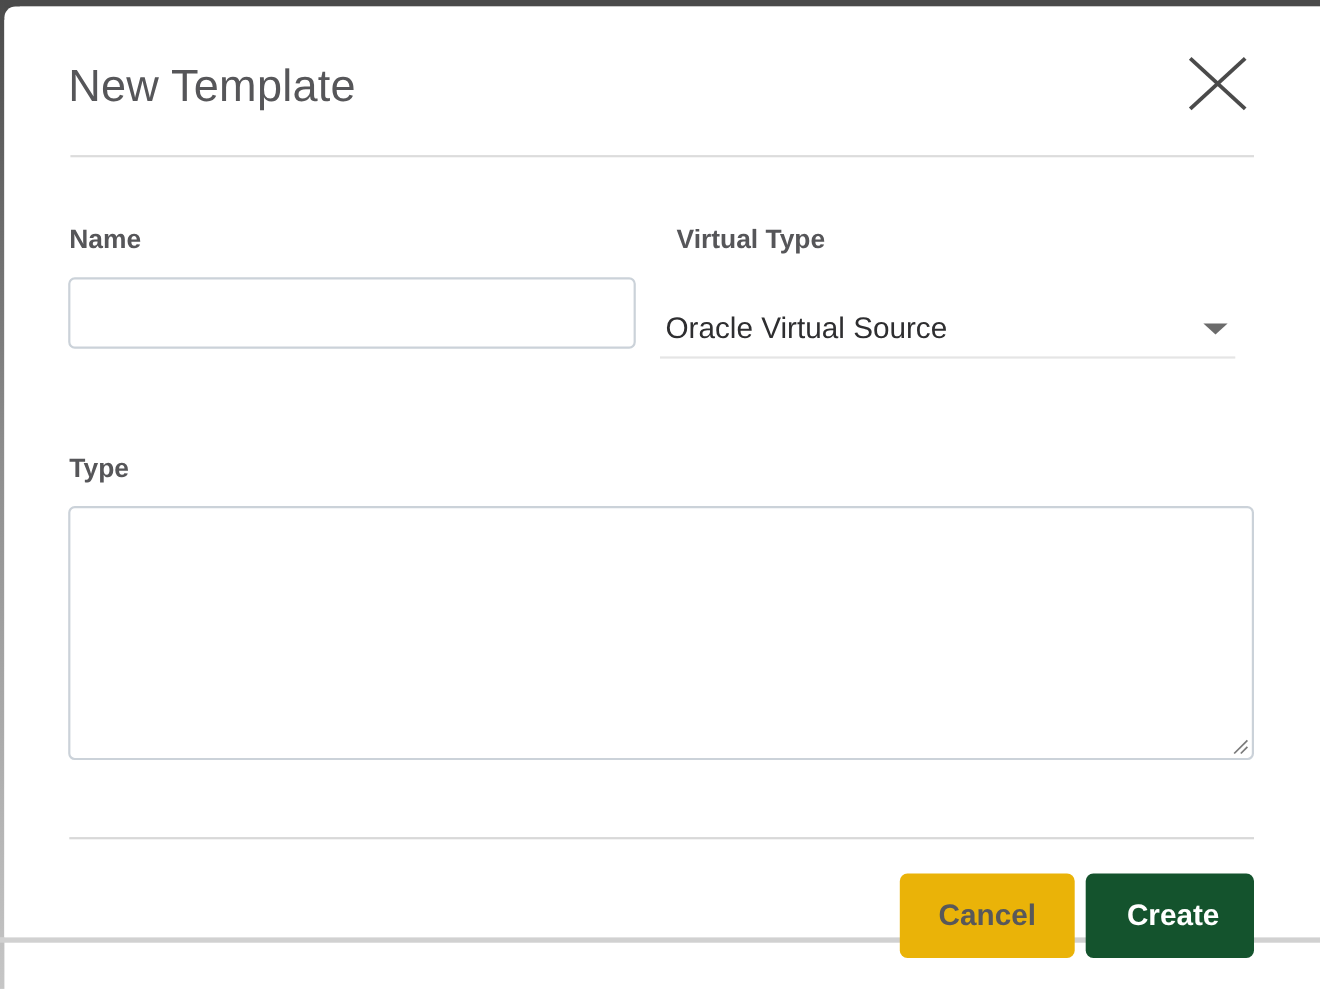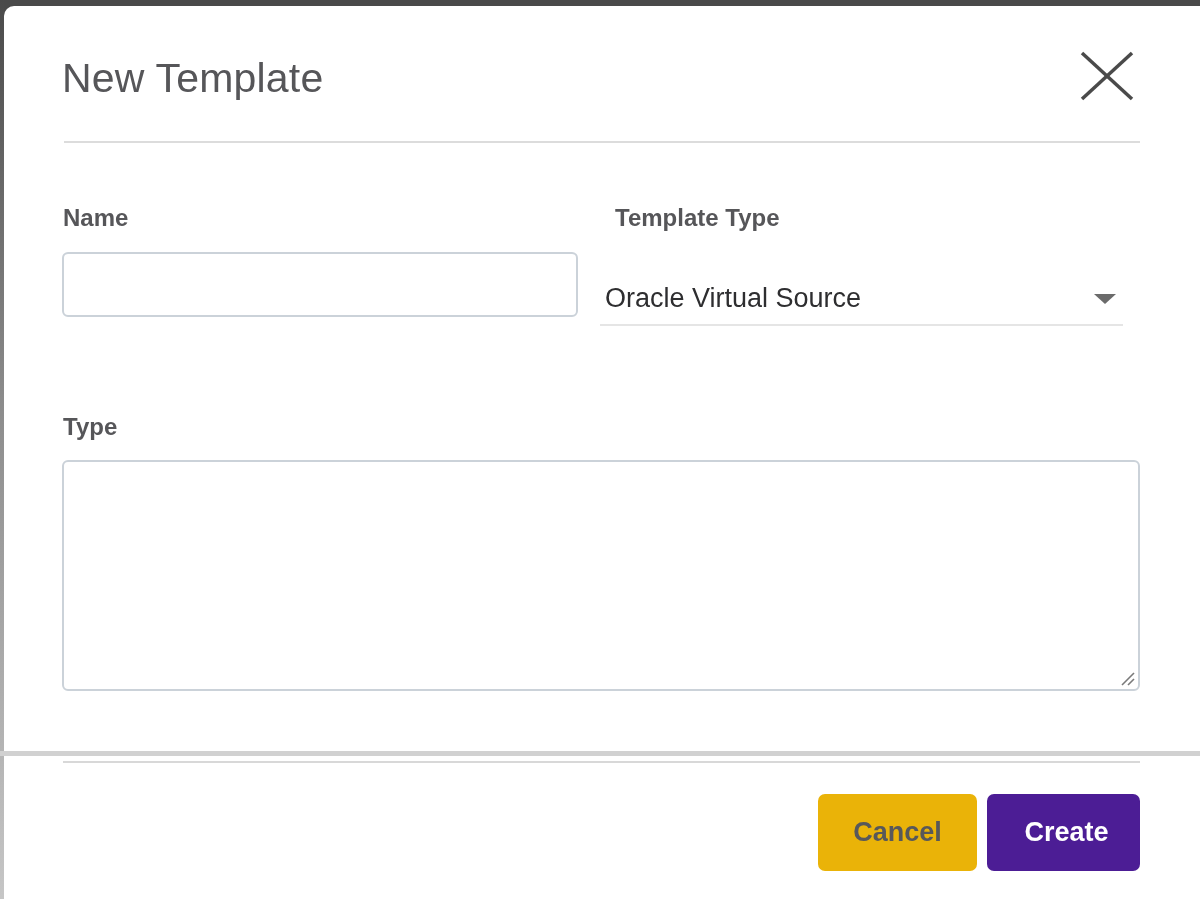--- a/index.html
+++ b/index.html
@@ -1,20 +1,20 @@
 <!DOCTYPE html>
 <html><head>
 <meta charset="utf-8">
 <style>
   html,body { margin:0; padding:0; }
   body {
     width:1200px; height:904px; overflow:hidden; background:#ffffff;
     font-family:"Liberation Sans", sans-serif;
   }
-  .frame { position:relative; width:1200px; height:756px; }
+  .frame { position:relative; width:1200px; height:857px; }
 
   
   .corner-patch { position:absolute; top:0; left:0; width:18px; height:18px; background:#4a4a4a; z-index:0; }
   .edge-top   { position:absolute; top:0; left:0; width:1200px; height:6px; background:#4a4a4a; z-index:0; }
   .edge-left  { position:absolute; top:0; left:0; width:4px; height:899px;
                 background:linear-gradient(180deg,#4a4a4a 0%,#8c8c8c 45%,#c6c6c6 100%); z-index:0; }
   .edge-bottom{ position:absolute; left:0; bottom:0; width:1200px; height:5px; background:#d1d1d1; z-index:0; }
   .content    { position:absolute; top:6px; left:4px; right:0; bottom:5px; background:#ffffff;
                 border-top-left-radius:10px; z-index:1; }
 
@@ -68,21 +68,21 @@
     background:#ffffff; font-family:inherit; font-size:26px; color:#2e2e30;
     padding:12px 16px; resize:none; outline:none;
   }
   .resize-handle { position:absolute; right:4px; bottom:4px; width:16px; height:16px; cursor:nwse-resize; }
 
   .btn {
     position:absolute; top:794px; height:77px; border:none; border-radius:7px;
     font-family:inherit; font-size:27px; cursor:pointer; line-height:1;
   }
   .btn-cancel { left:818px; width:159px; background:#eab308; color:#58585a; font-weight:600; }
-  .btn-create { left:987px; width:153px; background:#4c1d95; color:#ffffff; font-weight:700;padding-left:12px; }
+  .btn-create { left:987px; width:153px; background:#14532d; color:#ffffff; font-weight:700;padding-left:12px; }
 </style>
 </head>
 <body>
 
 <div class="frame">
 
   <div class="corner-patch"></div>
   <div class="edge-top"></div>
   <div class="edge-left"></div>
   <div class="edge-bottom"></div>
@@ -97,21 +97,21 @@
         <line x1="2" y1="2" x2="52" y2="48" stroke="#4a4a4a" stroke-width="3.5"></line>
         <line x1="52" y1="2" x2="2" y2="48" stroke="#4a4a4a" stroke-width="3.5"></line>
       </svg>
     </button>
 
     <div class="divider divider-top"></div>
 
     <label class="field-label name-label">Name</label>
     <input class="name-input" type="text" placeholder="" style="">
 
-    <label class="field-label type-label">Template Type</label>
+    <label class="field-label type-label">Virtual Type</label>
     <div class="select">
       <span class="select-value">Oracle Virtual Source</span>
       <span class="caret"></span>
     </div>
 
     <label class="field-label notes-label">Type</label>
     <div class="textarea-wrap">
       <textarea class="notes-textarea" style=""></textarea>
       <svg class="resize-handle" width="16" height="16" viewBox="0 0 16 16">
         <line x1="14" y1="2" x2="2" y2="14" stroke="#7a7a7a" stroke-width="1.6"></line>

